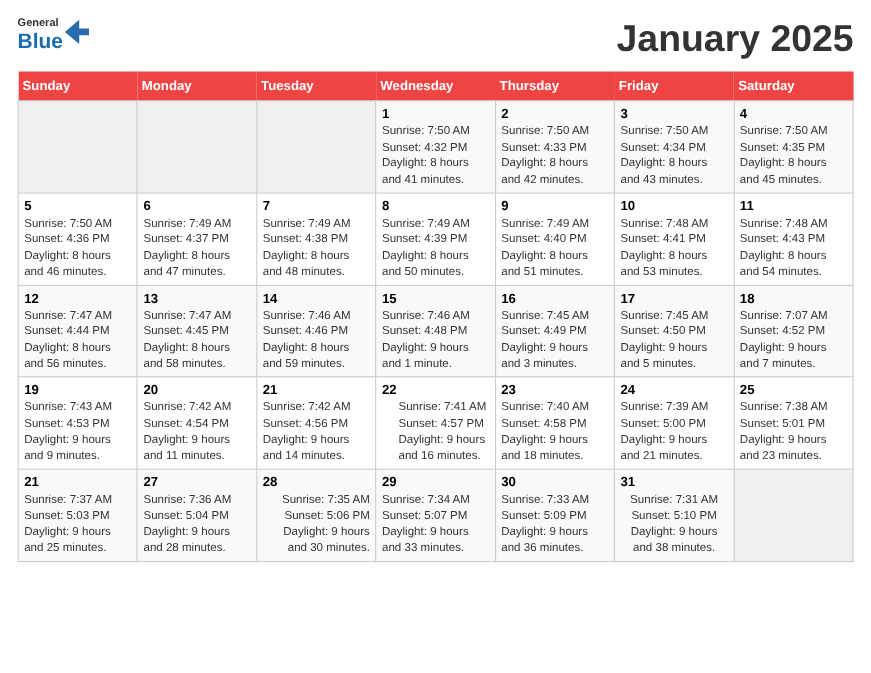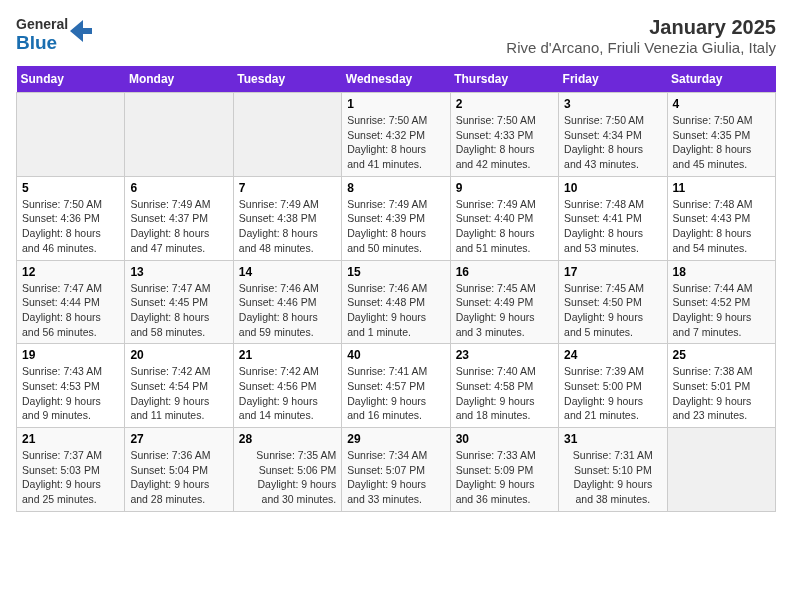--- a/index.html
+++ b/index.html
@@ -17,35 +17,35 @@
       margin-bottom: 10px;
     }
     .logo {
       display: flex;
       align-items: center;
     }
     .title-block {
       text-align: right;
     }
     .main-title {
-      font-size: 20px;
+      font-size: 34px;
       font-weight: bold;
       color: #333;
     }
     .subtitle {
       font-size: 15px;
       color: #555;
     }
     table {
       width: 100%;
       border-collapse: collapse;
       font-size: 11px;
     }
     thead tr th {
-      background: #6d28d9;
+      background: #ef4444;
       color: #fff;
       padding: 6px 4px;
       text-align: left;
       font-size: 12px;
       font-weight: bold;
     }
     tbody tr td {
       border: 1px solid #ccc;
       padding: 4px 5px;
       vertical-align: top;
@@ -71,32 +71,31 @@
     }
   </style>
 </head>
 <body>
 
 <div class="header">
   <div class="logo">
   <div style="display:flex;align-items:center;gap:6px;">
     <div style="display:flex;align-items:center;">
       <div style="display:flex;flex-direction:column;line-height:1.15;">
-        <span style="font-size:14px;font-weight:bold;color:#333;">General</span>
+        <span style="font-size:10px;font-weight:bold;color:#333;">General</span>
         <span style="font-size:19px;font-weight:bold;color:#1a6eb0;">Blue</span>
       </div>
       <svg width="22" height="22" viewBox="0 0 22 22" style="margin-left:2px;margin-top:-8px;">
         <polygon points="0,11 13,0 13,8 22,8 22,14 13,14 13,22" fill="#2b6cb0"></polygon>
       </svg>
     </div>
   </div>
 </div>
   <div class="title-block">
     <div class="main-title">January 2025</div>
-    <div class="subtitle">Rive d'Arcano, Friuli Venezia Giulia, Italy</div>
   </div>
 </div>
 
 <table>
   <thead>
     <tr>
     <th>Sunday</th>
         <th>Monday</th>
         <th>Tuesday</th>
         <th>Wednesday</th>
@@ -211,21 +210,21 @@
 Daylight: 9 hours and 3 minutes.</div>
         </td>
         <td>
           <div class="day-num">17</div>
           <div class="day-info" style="white-space: pre-line;">Sunrise: 7:45 AM
 Sunset: 4:50 PM
 Daylight: 9 hours and 5 minutes.</div>
         </td>
         <td>
           <div class="day-num">18</div>
-          <div class="day-info" style="white-space: pre-line;">Sunrise: 7:44 AM
+          <div class="day-info" style="white-space: pre-line;">Sunrise: 7:07 AM
 Sunset: 4:52 PM
 Daylight: 9 hours and 7 minutes.</div>
         </td>
       </tr>
       <tr>
         <td>
           <div class="day-num">19</div>
           <div class="day-info" style="white-space: pre-line;">Sunrise: 7:43 AM
 Sunset: 4:53 PM
 Daylight: 9 hours and 9 minutes.</div>
@@ -236,22 +235,22 @@
 Sunset: 4:54 PM
 Daylight: 9 hours and 11 minutes.</div>
         </td>
         <td>
           <div class="day-num">21</div>
           <div class="day-info" style="white-space: pre-line;">Sunrise: 7:42 AM
 Sunset: 4:56 PM
 Daylight: 9 hours and 14 minutes.</div>
         </td>
         <td>
-          <div class="day-num">40</div>
-          <div class="day-info" style="white-space: pre-line;">Sunrise: 7:41 AM
+          <div class="day-num">22</div>
+          <div class="day-info" style="white-space: pre-line; margin-left: 15px;">Sunrise: 7:41 AM
 Sunset: 4:57 PM
 Daylight: 9 hours and 16 minutes.</div>
         </td>
         <td>
           <div class="day-num">23</div>
           <div class="day-info" style="white-space: pre-line;">Sunrise: 7:40 AM
 Sunset: 4:58 PM
 Daylight: 9 hours and 18 minutes.</div>
         </td>
         <td>

